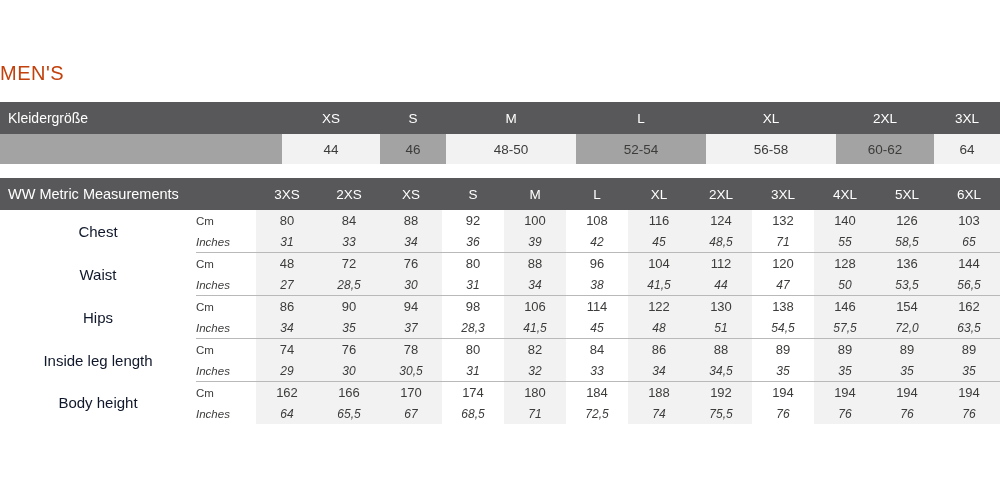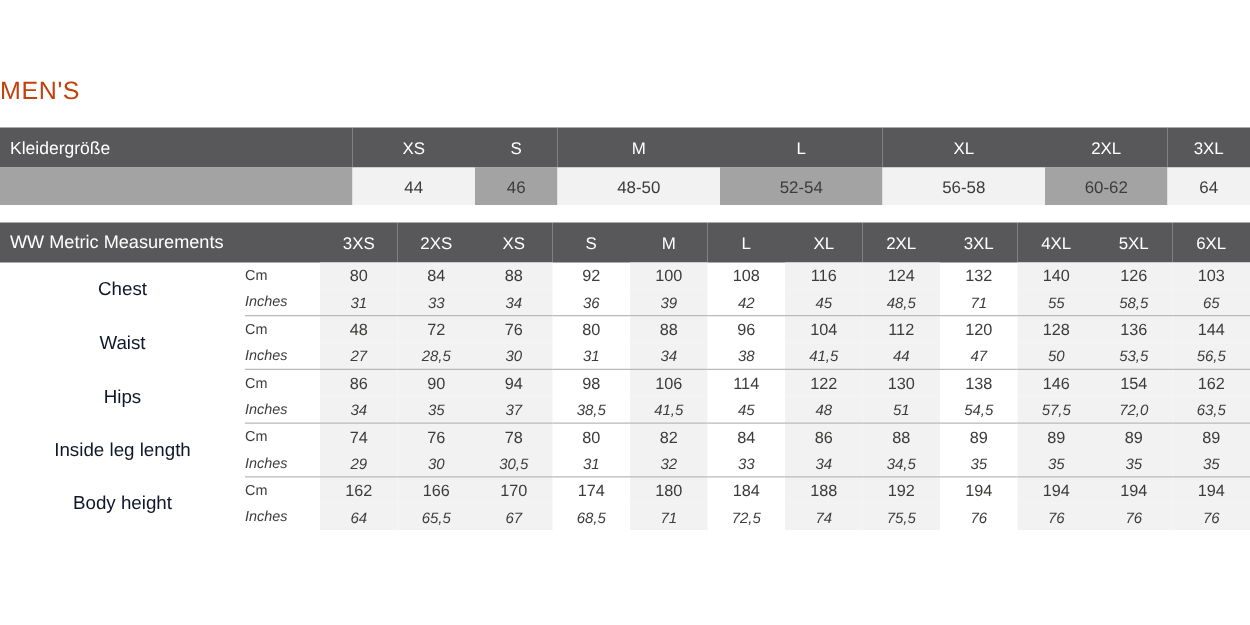--- a/index.html
+++ b/index.html
@@ -283,21 +283,21 @@
         <td class="val">138</td>
         <td class="val shade">146</td>
         <td class="val shade">154</td>
         <td class="val shade">162</td>
       </tr>
       <tr class="rowline">
         <td class="unit-cell inches">Inches</td>
         <td class="val inches shade">34</td>
         <td class="val inches shade">35</td>
         <td class="val inches shade">37</td>
-        <td class="val inches">38,5</td>
+        <td class="val inches">28,3</td>
         <td class="val inches shade">41,5</td>
         <td class="val inches">45</td>
         <td class="val inches shade">48</td>
         <td class="val inches shade">51</td>
         <td class="val inches">54,5</td>
         <td class="val inches shade">57,5</td>
         <td class="val inches shade">72,0</td>
         <td class="val inches shade">63,5</td>
       </tr>
 

